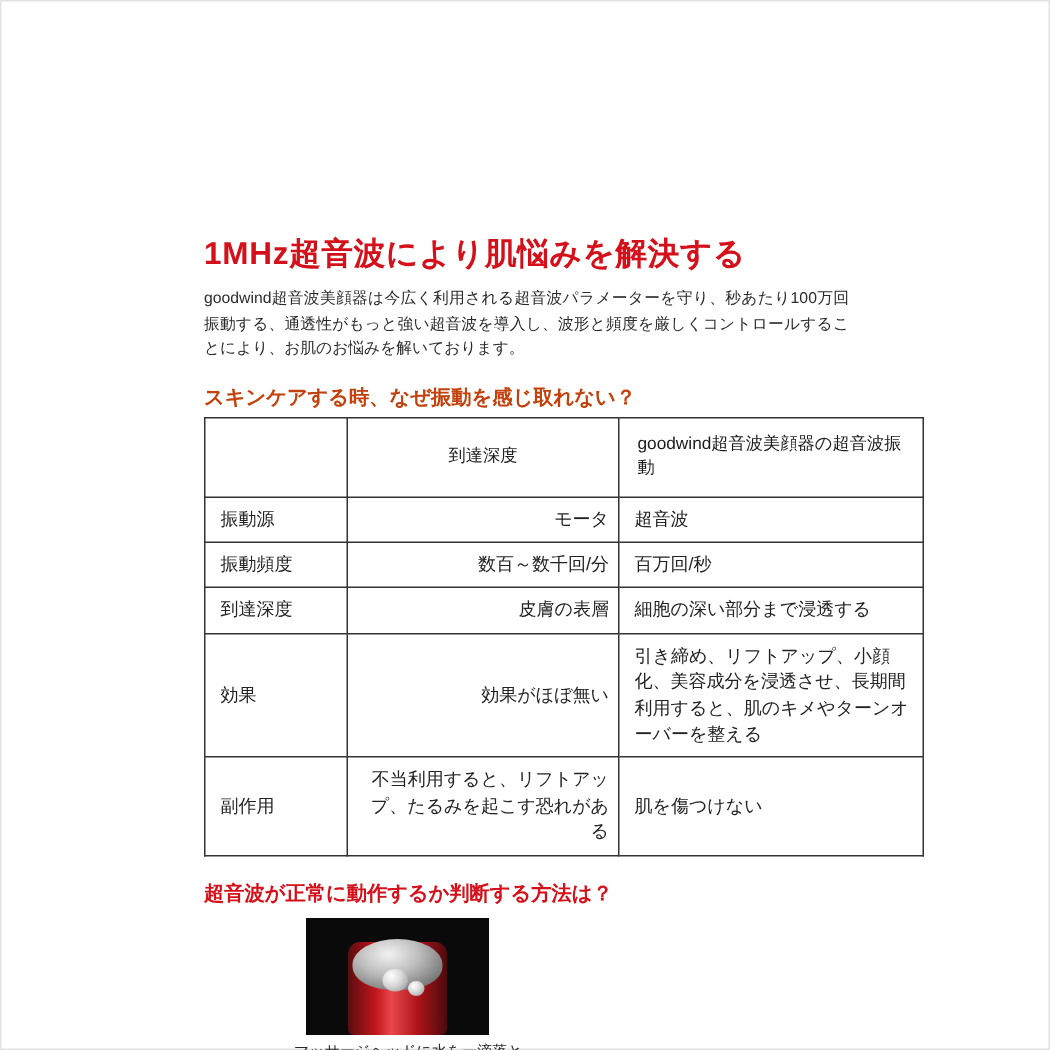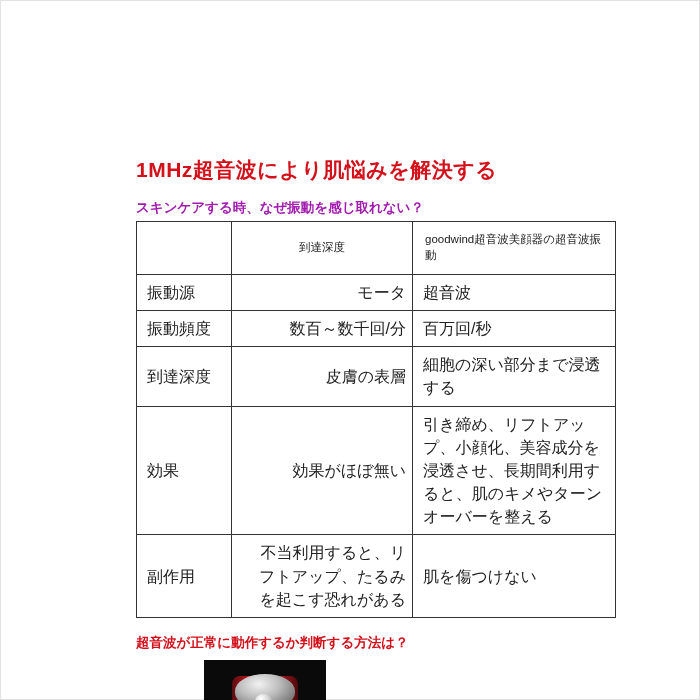--- a/index.html
+++ b/index.html
@@ -39,41 +39,41 @@
   .para {
     font-size: 10.5px;
     line-height: 1.55;
     color: #2a2a2a;
     margin: 0;
     text-align: justify;
   }
   .title-sub {
     font-size: 13.5px;
     font-weight: bold;
-    color: #a21caf;
+    color: #c2410c;
     margin: 16px 0 3px 0;
     line-height: 1.3;
   }
   .para2 {
     font-size: 10.5px;
     line-height: 1.5;
     color: #2a2a2a;
     margin: 0 0 9px 0;
   }
   table.compare {
     border-collapse: collapse;
     width: 430px;
     table-layout: fixed;
     margin-top: 4px;
   }
   table.compare td {
     border: 1px solid #333333;
     padding: 6px 6px;
     vertical-align: middle;
-    font-size: 16px;
+    font-size: 12px;
     color: #222222;
     line-height: 1.45;
   }
   table.compare td.col0 {
     width: 78px;
     text-align: left;
     padding-left: 10px;
   }
   table.compare td.col1 {
     width: 168px;
@@ -176,20 +176,21 @@
   }
 </style>
 </head>
 <body>
 
 <div class="page">
   <div class="content">
 
     <h1 class="title-main">1MHz超音波により肌悩みを解決する</h1>
 
+    <p class="para">goodwind超音波美顔器は今広く利用される超音波パラメーターを守り、秒あたり100万回振動する、通透性がもっと強い超音波を導入し、波形と頻度を厳しくコントロールすることにより、お肌のお悩みを解いております。</p>
 
     <h2 class="title-sub">スキンケアする時、なぜ振動を感じ取れない？</h2>
 
 
     <table class="compare">
       <tbody>
         <tr class="head">
           <td class="col0"></td>
           <td class="col1">到達深度</td>
           <td class="col2">goodwind超音波美顔器の超音波振動</td>

